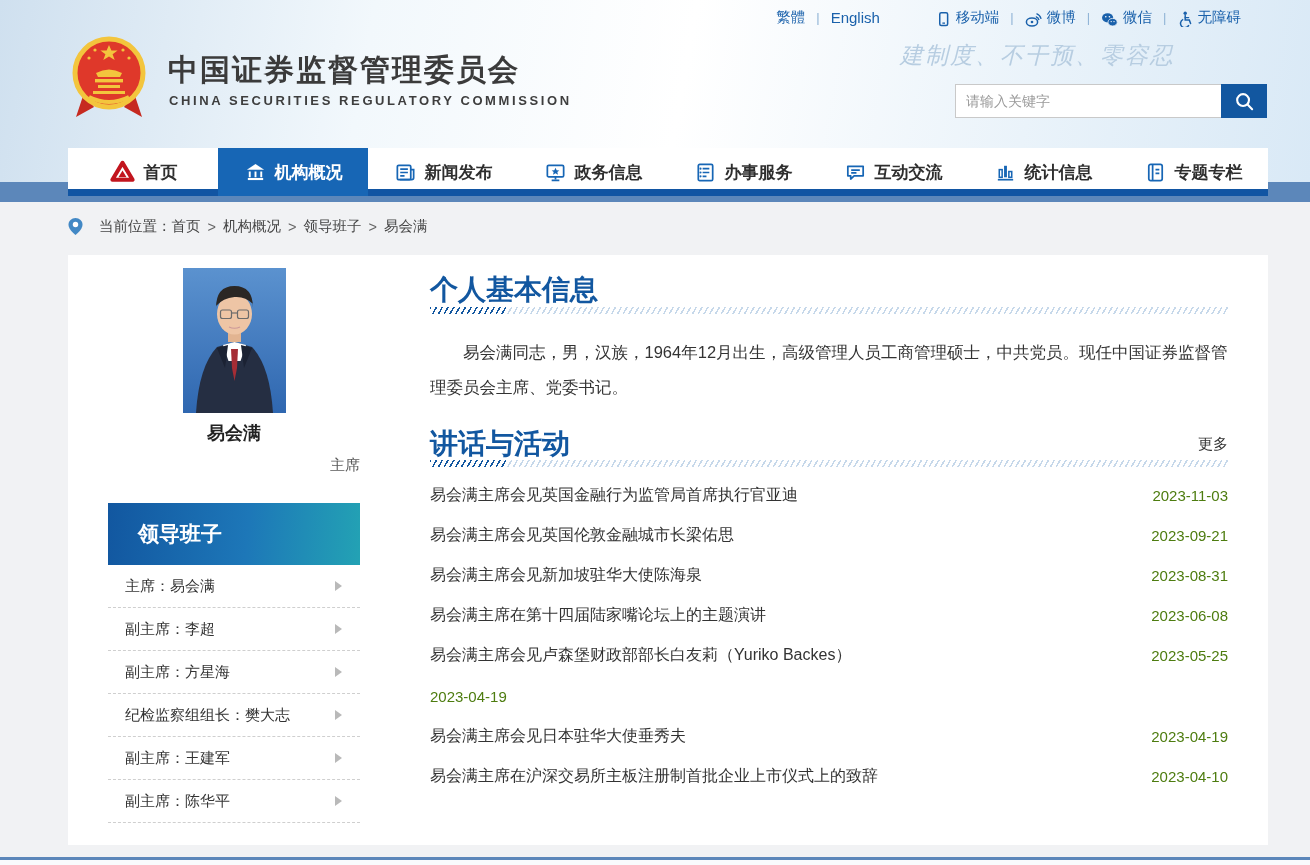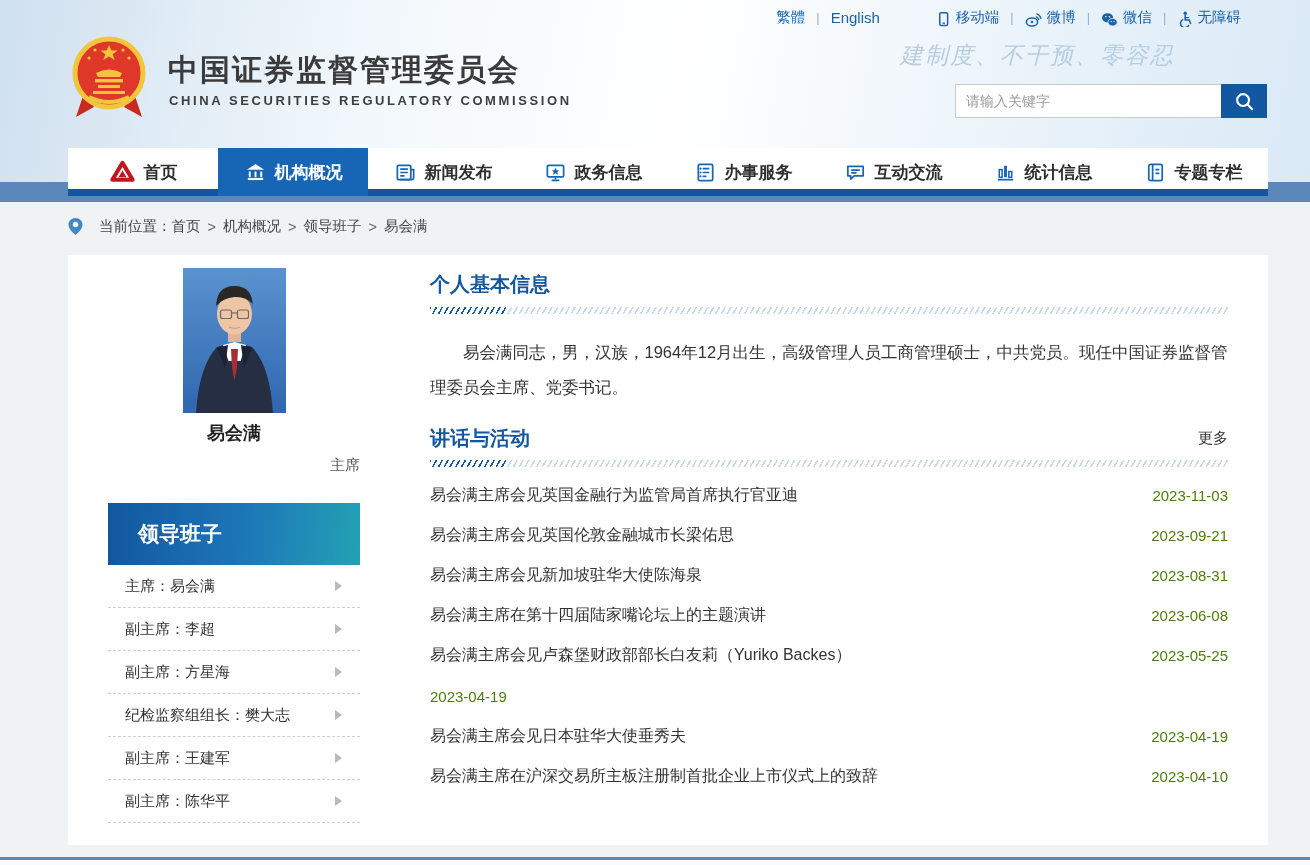--- a/index.html
+++ b/index.html
@@ -68,21 +68,21 @@
     height:62px; line-height:62px; padding-left:30px; color:#fff; font-size:21px; font-weight:bold;
     background:linear-gradient(95deg,#1257a0 0%,#1d77b8 55%,#23a2b4 100%);
   }
   .side-item {
     height:43px; display:flex; align-items:center; justify-content:space-between;
     padding:0 18px 0 17px; border-bottom:1px dashed #cfcfcf; font-size:15px; color:#333; cursor:pointer;
   }
   .side-arrow { width:0; height:0; border-left:7px solid #b9b9b9; border-top:5px solid transparent; border-bottom:5px solid transparent; }
   
   .main-col { position:absolute; left:362px; top:0; width:798px; }
-  .section-title { font-size:20px; font-weight:bold; color:#1257a0; }
+  .section-title { font-size:28px; font-weight:bold; color:#1257a0; }
   .sec1-title { position:absolute; top:16px; left:0; }
   .hatch {
     height:7px; width:798px; position:absolute; left:0;
     background:repeating-linear-gradient(120deg,#c6d8ea 0 1.5px,transparent 1.5px 5px);
   }
   .hatch::before {
     content:""; position:absolute; left:0; top:0; bottom:0; width:76px;
     background:repeating-linear-gradient(120deg,#1257a0 0 1.5px,transparent 1.5px 5px);
   }
   .hatch1 { top:52px; }

